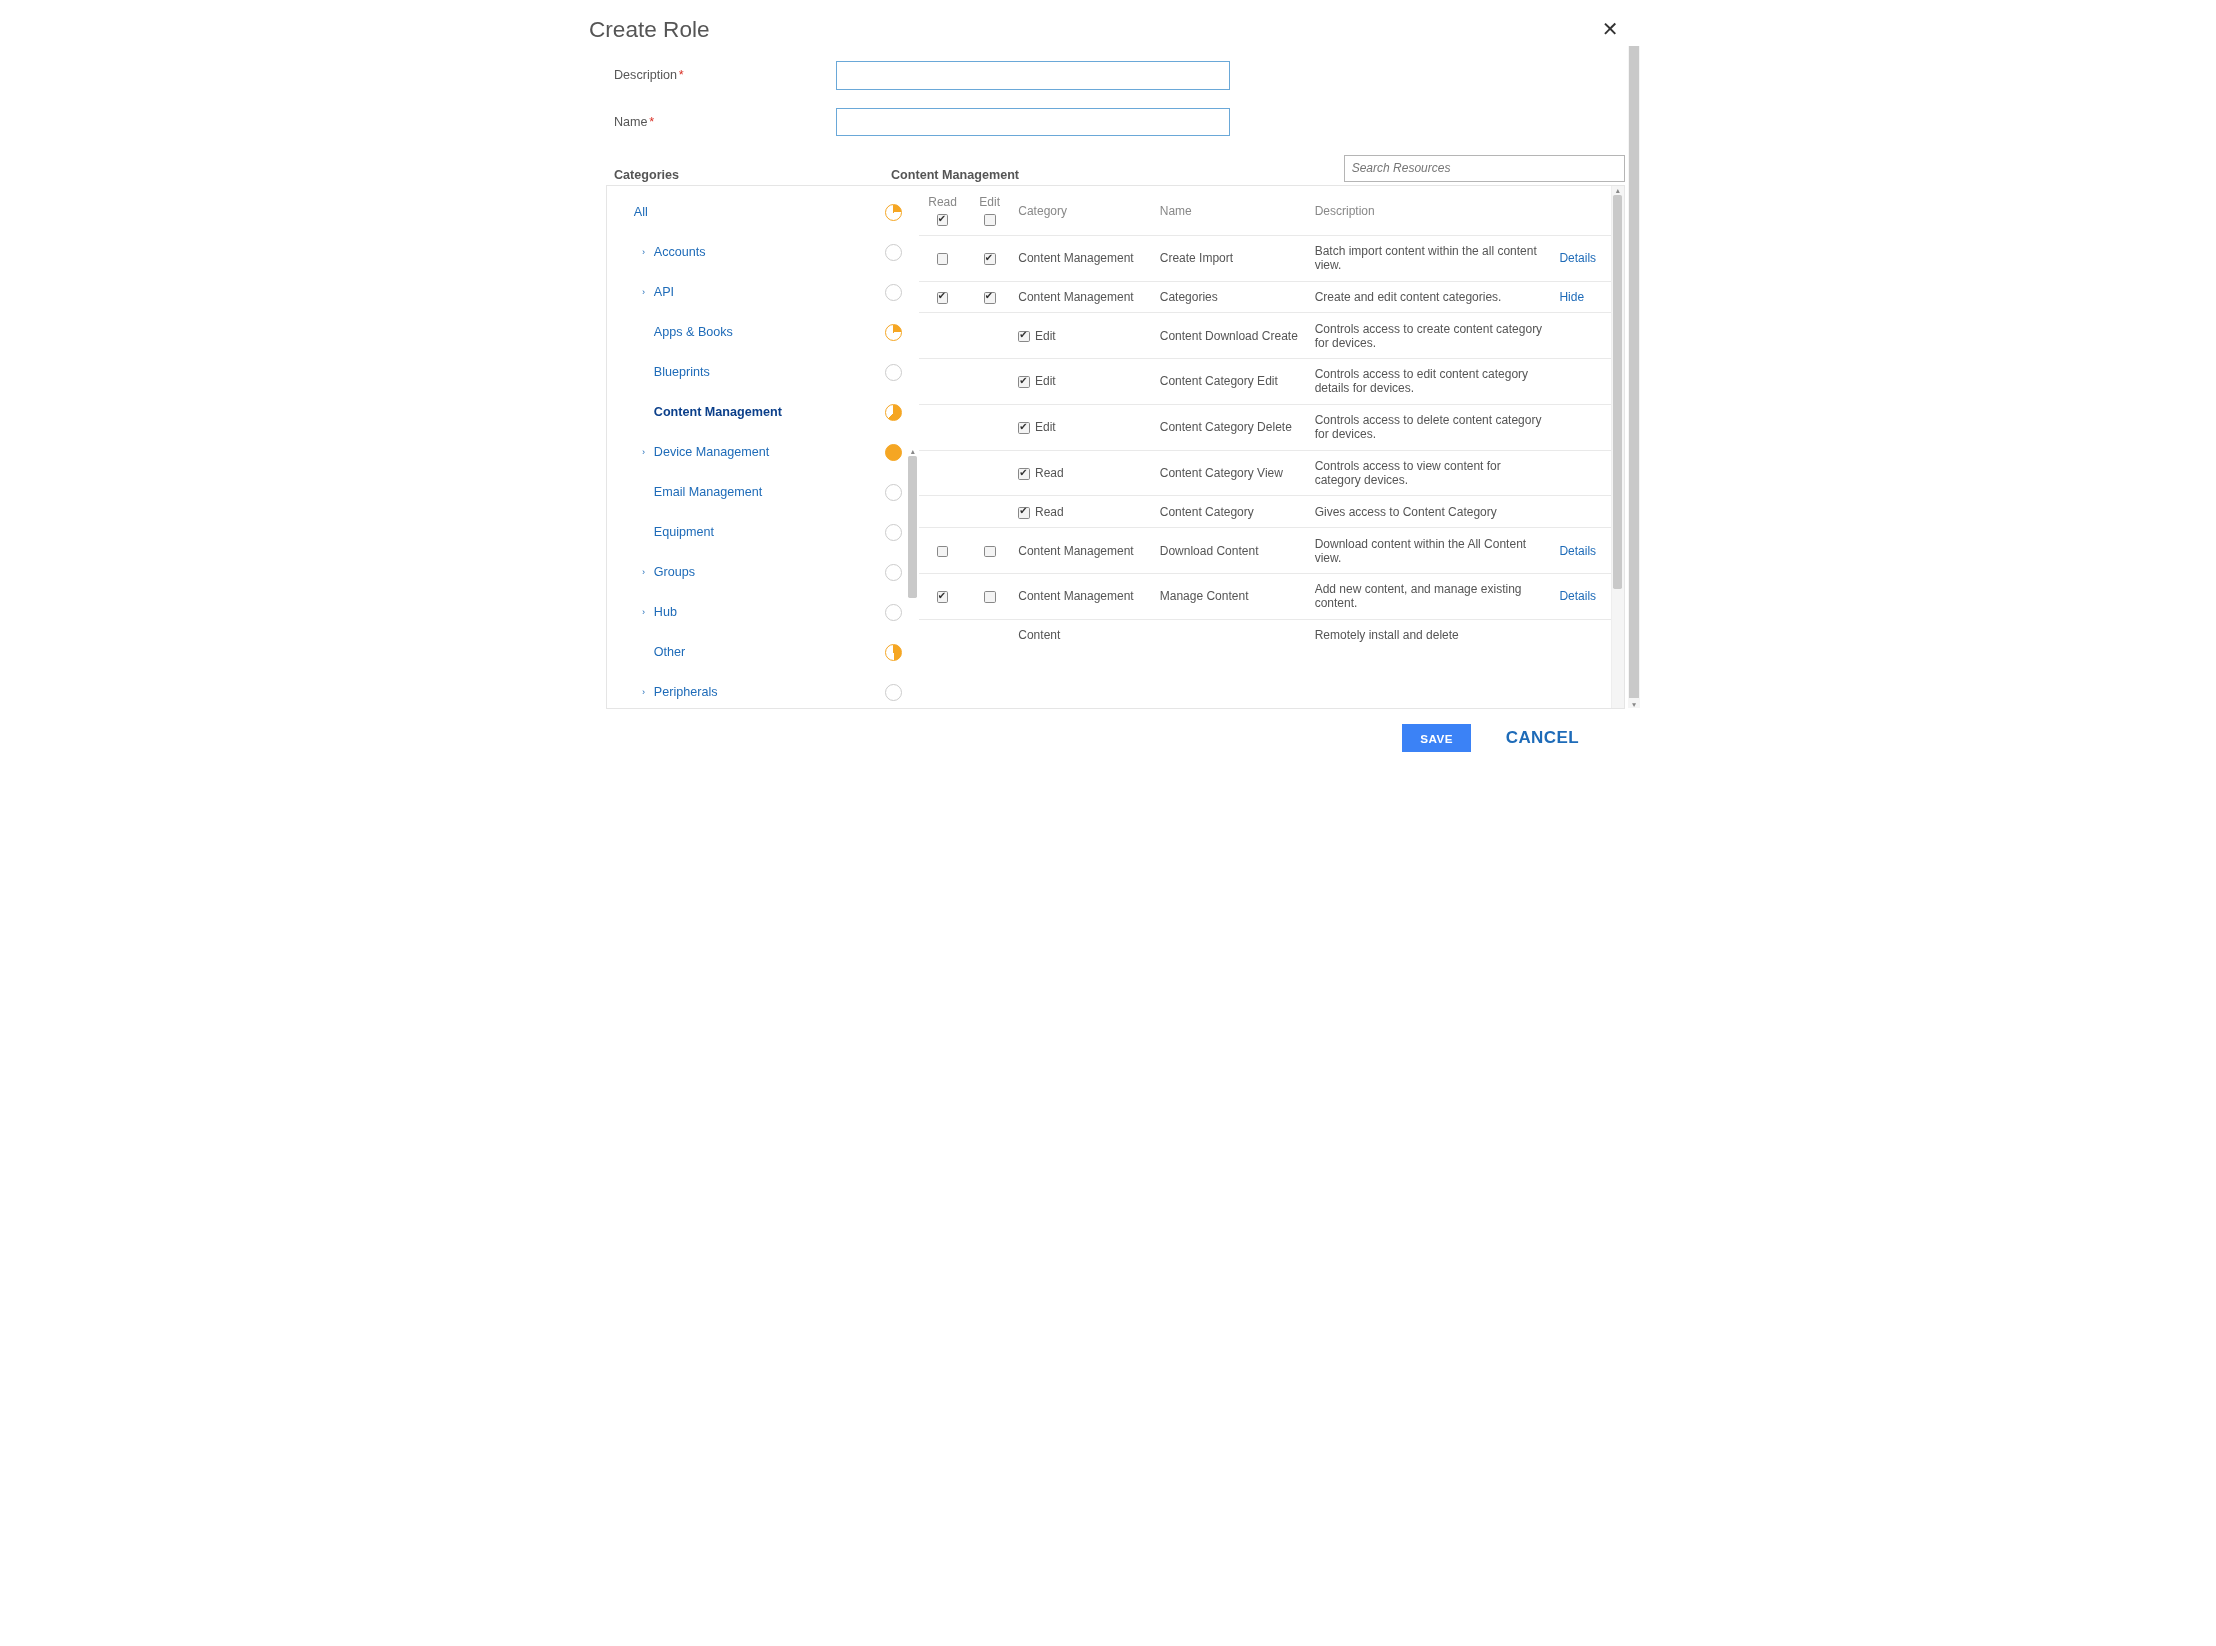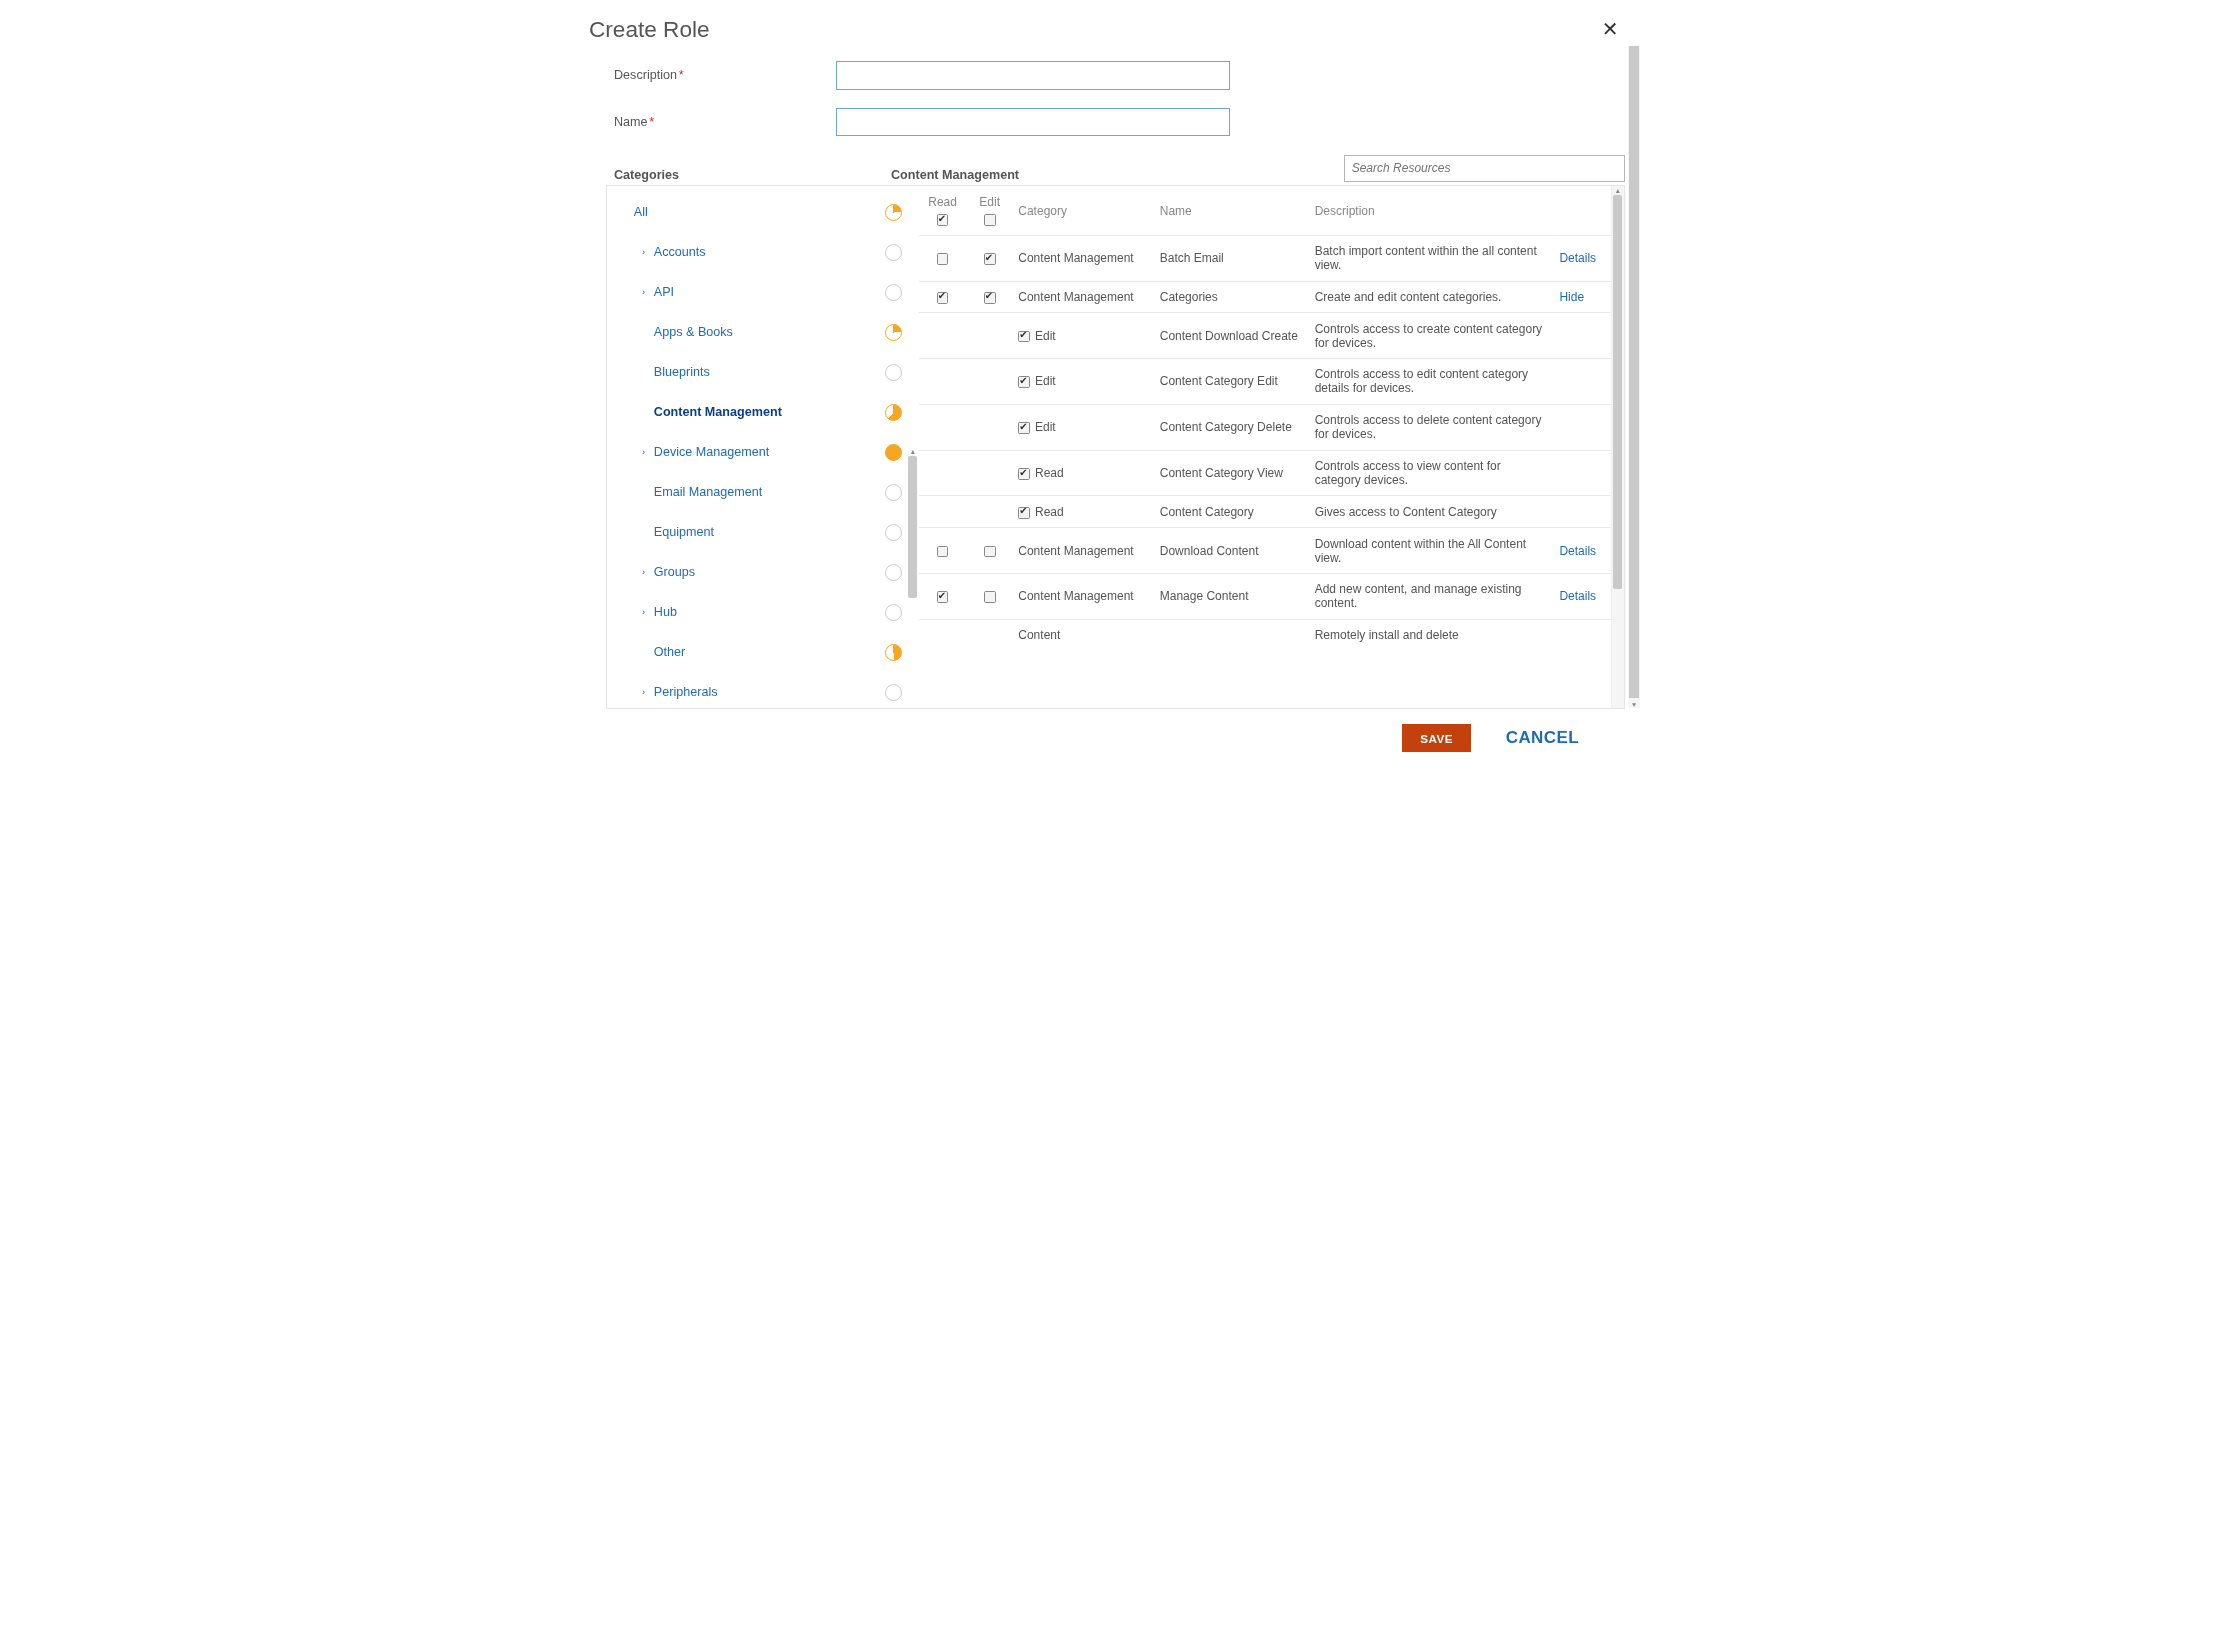--- a/index.html
+++ b/index.html
@@ -234,21 +234,21 @@
   }
   .cb-label { margin-left: 5px; color: #555; }
   .footer {
     display: flex;
     justify-content: flex-end;
     align-items: center;
     gap: 28.5px;
     padding: 15px 40px 0 0;
   }
   .btn-primary {
-    background: #c2410c;
+    background: #3b82f6;
     color: #fff;
     border: none;
     padding: 7.5px 18.4px;
     font-size: 11.7px;
     font-weight: 600;
     letter-spacing: 0.4px;
     cursor: pointer;
   }
   .btn-secondary {
     background: none;
@@ -384,21 +384,21 @@
               <th class="col-name">Name</th>
               <th class="col-desc">Description</th>
               <th class="col-act"></th>
             </tr>
           </thead>
           <tbody id="perm-body">
               <tr>
                 <td class="cb"><span class="cb-box"></span></td>
                 <td class="cb"><span class="cb-box checked"></span></td>
                 <td class="col-cat">Content Management</td>
-                <td class="col-name">Batch Email</td>
+                <td class="col-name">Create Import</td>
                 <td class="col-desc">Batch import content within the all content view.</td>
                 <td class="col-act"><span class="link">Details</span></td>
               </tr>
               <tr>
                 <td class="cb"><span class="cb-box checked"></span></td>
                 <td class="cb"><span class="cb-box checked"></span></td>
                 <td class="col-cat">Content Management</td>
                 <td class="col-name">Categories</td>
                 <td class="col-desc">Create and edit content categories.</td>
                 <td class="col-act"><span class="link">Hide</span></td>

